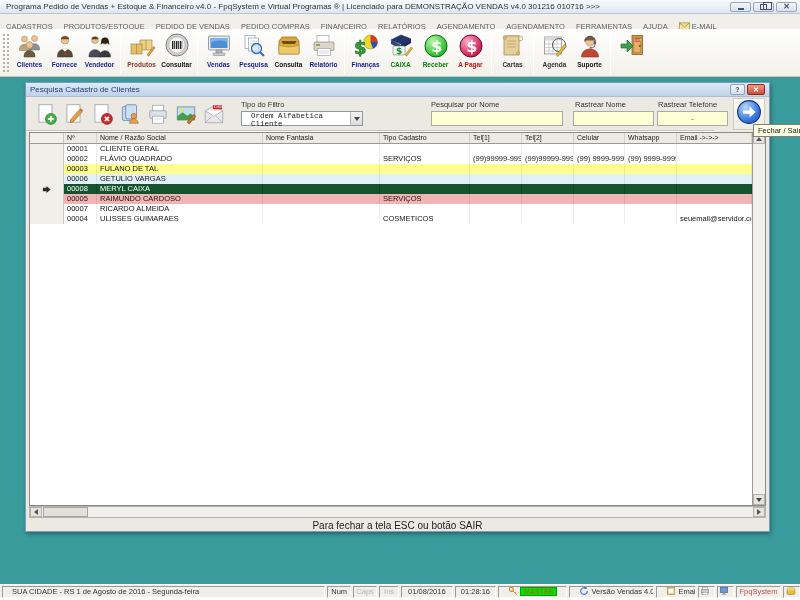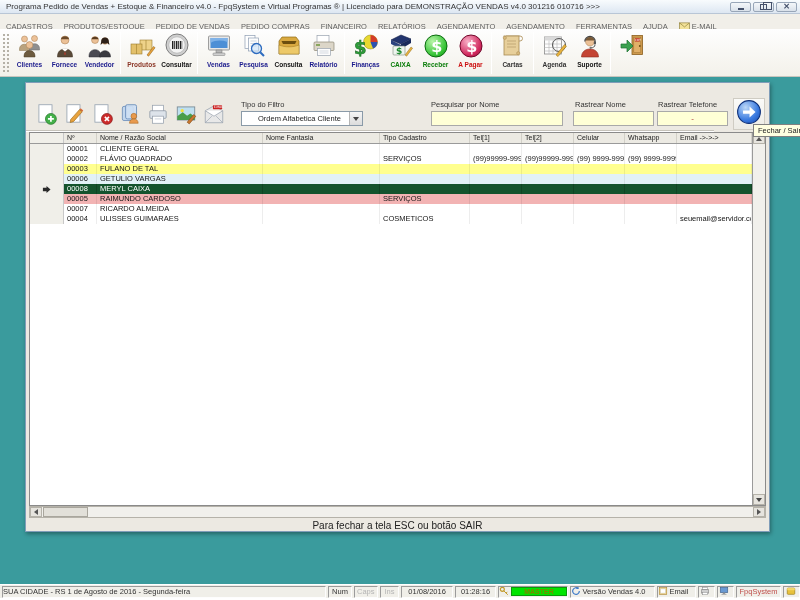--- a/index.html
+++ b/index.html
@@ -54,21 +54,21 @@
   #panel-tools { position:absolute; left:0; top:14px; width:688px; height:34px;
     border-bottom:1px solid #c6c3bb; box-shadow:0 1px 0 #fff; }
   #ptool-icons { position:absolute; left:6px; top:2px; display:flex; gap:1px; }
   .ptool-btn { width:27px; height:29px; display:flex; align-items:center; justify-content:center; }
   .ptool-btn svg { width:24px; height:24px; }
 
   .flabel { position:absolute; font-size:7.5px; color:#333; white-space:nowrap; }
   .ybox { position:absolute; height:15px; background:#ffffd6; border:1px solid #a9a9a9; font-size:8px; color:#333;
     display:flex; align-items:center; padding:0 3px; }
   #dd-tipo { position:absolute; left:215px; top:28px; width:122px; height:15px; background:#fff; border:1px solid #8a9aa8;
-    display:flex; align-items:center; font-size:7.5px; color:#222; padding-left:16px; }
+    display:flex; align-items:flex-start; font-size:7.5px; color:#222; padding-left:9px;font-family:Liberation Mono, monospace; }
   #dd-arrow { margin-left:auto; width:13px; height:13px; background:linear-gradient(#f5f5f5,#dcdcdc); border-left:1px solid #b5b5b5;
     display:flex; align-items:center; justify-content:center; }
   .tri-dn { width:0; height:0; border-left:3px solid transparent; border-right:3px solid transparent; border-top:4px solid #444; }
   .tri-up { width:0; height:0; border-left:3px solid transparent; border-right:3px solid transparent; border-bottom:4px solid #555; }
   .tri-lf { width:0; height:0; border-top:3px solid transparent; border-bottom:3px solid transparent; border-right:4px solid #555; }
   .tri-rt { width:0; height:0; border-top:3px solid transparent; border-bottom:3px solid transparent; border-left:4px solid #555; }
 
   #btn-exit { position:absolute; left:707px; top:15px; width:32px; height:32px;
     background:linear-gradient(#fbfbf9,#ecebe5); border:1px solid #cfccc3; display:flex; align-items:center; justify-content:center; }
   #btn-exit svg { width:26px; height:26px; }
@@ -104,21 +104,21 @@
   #panel-hint { position:absolute; left:0; top:437px; width:743px; text-align:center; font-size:10px; color:#222; }
 
   
   #tooltip { position:absolute; left:753px; top:124px; height:13px; background:#ffffe1; border:1px solid #808080;
     font-size:7.5px; color:#222; display:flex; align-items:center; padding:0 4px; white-space:nowrap; z-index:60; }
 
   
   #statusbar { position:absolute; left:0; top:584px; width:800px; height:14px; background:#f0efe9; border-top:1px solid #fff;
     display:flex; align-items:center; gap:2px; padding-left:2px; }
   .seg { height:12px; border:1px solid; border-color:#9b9b9b #fdfdfd #fdfdfd #9b9b9b; font-size:7.5px; color:#333;
-    display:flex; align-items:center; padding:0 0; white-space:nowrap; overflow:hidden; }
+    display:flex; align-items:center; padding:0 9px; white-space:nowrap; overflow:hidden; }
   .seg svg { width:10px; height:10px; flex:none; margin-right:2px; }
   .seg-dis { color:#b5b5b5; }
   #seg-master-fill { flex:1; height:9px; background:#00e400; border:1px solid #0a9a0a; display:flex; align-items:center; justify-content:center;
     font-size:7px; font-weight:bold; color:#808000; }
   #seg-fpq { color:#c0504d; }
   #bottomstrip { position:absolute; left:0; top:598px; width:800px; height:2px; background:#fff; }
 </style>
 </head>
 <body>
 
@@ -429,20 +429,25 @@
           <path d="M3 12h6V8l6 6-6 6v-4H3z" fill="#3aa04e" stroke="#1d7030" stroke-width=".7"></path>
         </svg>
       </span>
       <span class="tb-label c-gray"></span>
     </div>
   </div>
 
 <div id="desktop"></div>
 
 <div id="panel">
+  <div id="panel-title">
+    <span class="pt">Pesquisa Cadastro de Clientes</span>
+    <span class="pbtn" id="pbtn-help">?</span>
+    <span class="pbtn" id="pbtn-close">✕</span>
+  </div>
 
   <div id="panel-tools">
     <div id="ptool-icons">
         <div class="ptool-btn">
           <span style="display: inline-flex;">
             <svg viewBox="0 0 22 22">
               <rect x="4.5" y="2.5" width="12" height="16" fill="#fff" stroke="#9aa6b4" stroke-width=".8"></rect>
               <circle cx="15.5" cy="15.5" r="5" fill="#43b049" stroke="#2a7a2e" stroke-width=".7"></circle>
               <path d="M15.5 12.8v5.4M12.8 15.5h5.4" stroke="#fff" stroke-width="1.6"></path>
             </svg>

